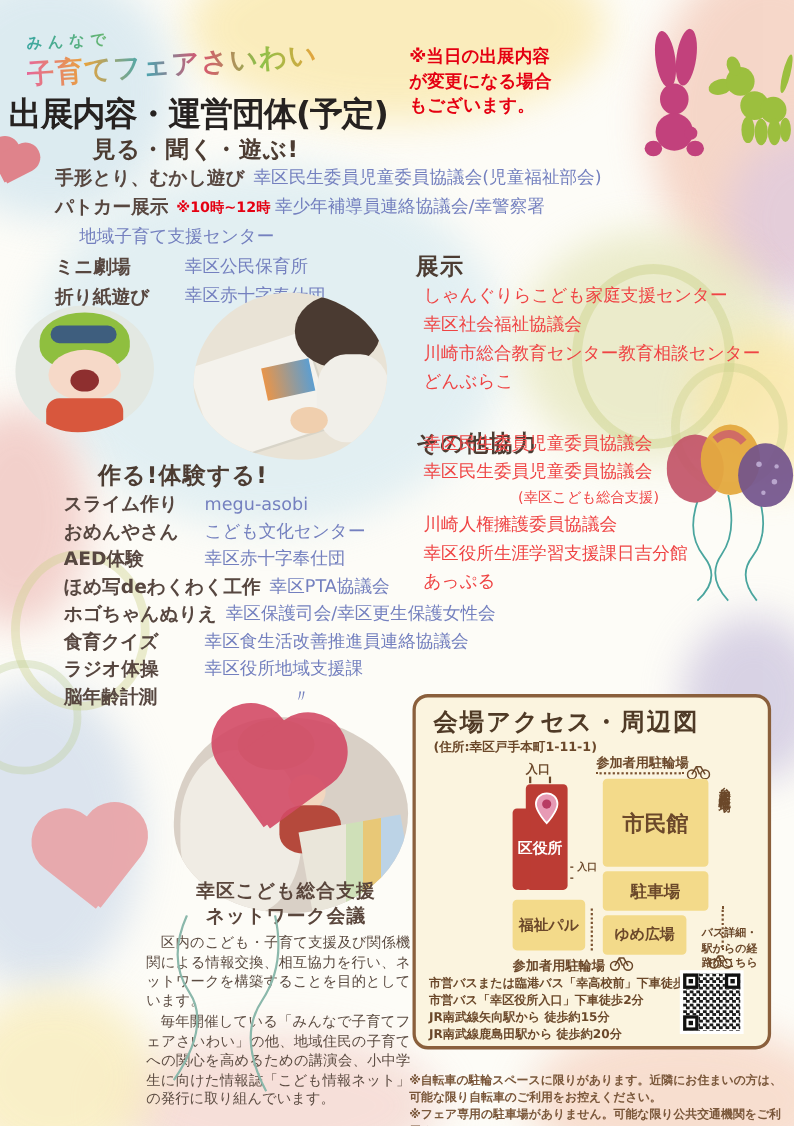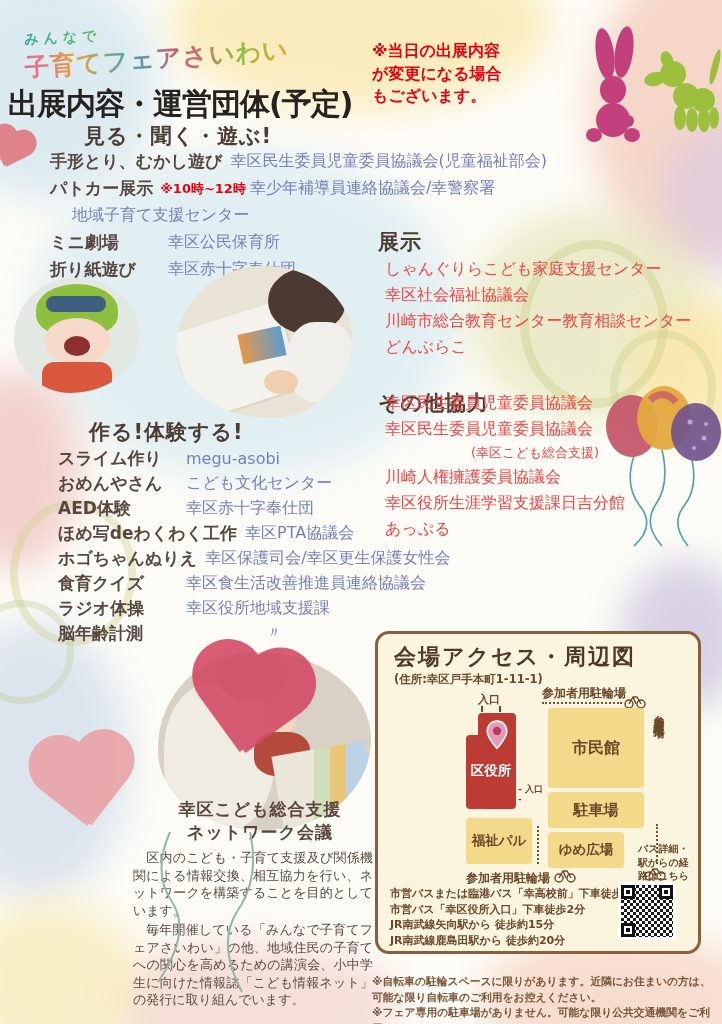--- a/index.html
+++ b/index.html
@@ -255,21 +255,21 @@
       <path d="M10 1 C5 1 1.5 4.8 1.5 9.5 c0 6 8.5 15 8.5 15 s8.5 -9 8.5 -15 C18.5 4.8 15 1 10 1 z" fill="#e79ab5" stroke="#ffffff" stroke-width="1.4"></path>
       <circle cx="10" cy="9.5" r="3.6" fill="#b73b62"></circle>
     </svg>
     <div class="map-lbl" style="left:86px;top:128px;width:54px;text-align:center;color:#ffffff;font-size:13.5px;">区役所</div>
 
     <div class="abs" style="left:140px;top:150px;font-size:9px;font-weight:800;color:#6b482a;line-height:1.15;">
       <div>‐ <span>入口</span></div>
       <div>‐</div>
     </div>
 
-    <div class="bldg" style="left:170px;top:74px;width:96px;height:80px;font-size:16px;">
+    <div class="bldg" style="left:170px;top:74px;width:96px;height:80px;font-size:20px;">
         <span>市民館</span>
       </div>
     <div class="bldg" style="left:170px;top:158px;width:96px;height:36px;font-size:15px;">
         <span>駐車場</span>
       </div>
     <div class="bldg" style="left:88px;top:184px;width:66px;height:46px;font-size:13.5px;">
         <span>福祉パル</span>
       </div>
     <div class="bldg" style="left:170px;top:198px;width:76px;height:36px;font-size:13.5px;">
         <span>ゆめ広場</span>

